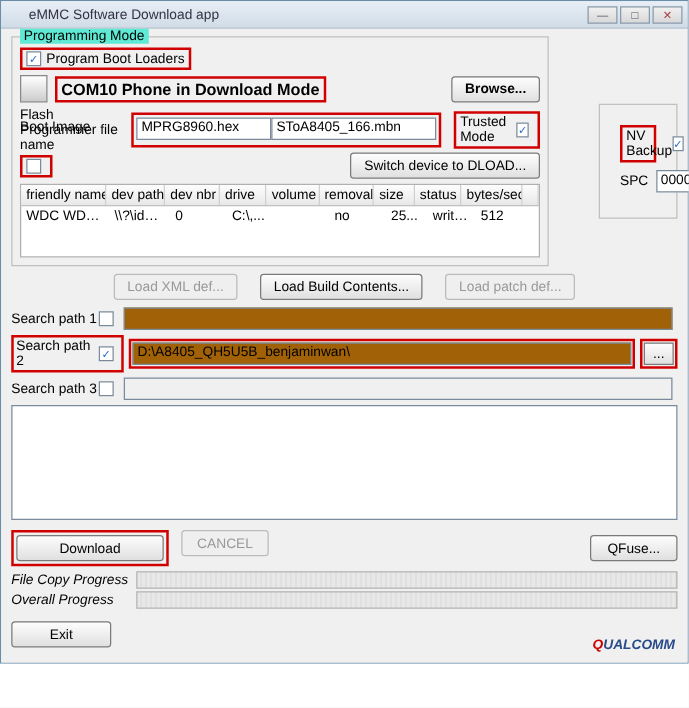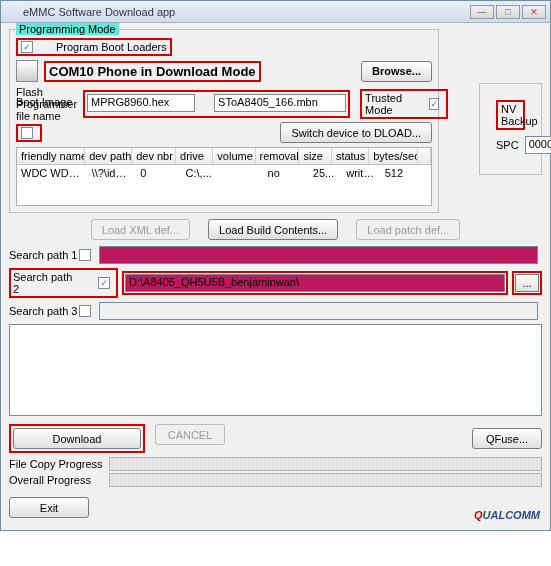--- a/index.html
+++ b/index.html
@@ -9,42 +9,42 @@
 .titlebar .icon { width: 14px; height: 14px; margin-right: 4px; }
 .titlebar .title { flex: 1; color: #334; }
 .titlebar .winbtn { width: 24px; height: 14px; background: linear-gradient(#f0f0f0,#d8d8d8); border: 1px solid #8a9aaa; margin-left: 2px; display: inline-flex; align-items: center; justify-content: center; font-size: 9px; color: #556; }
 .titlebar .winbtn.close { color: #a44; }
 .content { padding: 6px 8px 8px 8px; background: #f0f0f0; position: relative; }
 .fieldset { border: 1px solid #c0c0c0; padding: 8px 6px 6px 6px; margin-bottom: 6px; position: relative; }
 .legend { position: absolute; top: -7px; left: 6px; background: #5eead4; padding: 0 3px; }
 .row { display: flex; align-items: center; margin-bottom: 4px; }
 .checkbox { width: 12px; height: 12px; border: 1px solid #7a8a9a; background: #fff; margin-right: 4px; display: inline-flex; align-items: center; justify-content: center; font-size: 9px; color: #2a6fc7; }
 .checkbox.checked::after { content: "✓"; }
-.redbox { border: 2px solid #d00000; padding: 1px 3px; display: inline-flex; align-items: center; gap: 19px; }
+.redbox { border: 2px solid #d00000; padding: 1px 3px; display: inline-flex; align-items: center; }
 .phone-icon { width: 22px; height: 22px; margin-right: 6px; background: linear-gradient(#fff,#ccc); border: 1px solid #888; }
 .phone-title { font-weight: bold; font-size: 13px; }
 .label { margin-right: 6px; }
 .input { background: #fff; border: 1px solid #7a8a9a; height: 18px; padding: 1px 3px; display: inline-block; }
 .btn { background: linear-gradient(#fdfdfd,#e0e0e0); border: 1px solid #7a7a7a; border-radius: 3px; padding: 2px 10px; height: 21px; display: inline-flex; align-items: center; justify-content: center; cursor: default; text-align: right; }
 .btn.bold { font-weight: bold; }
 .btn.disabled { color: #999; background: #efefef; border-color: #bbb; }
 .nvbox { position: absolute; right: 8px; top: 60px; border: 1px solid #c0c0c0; padding: 16px; width: 63px; }
 .table { border: 1px solid #b0b0b0; background: #fff; }
 .thead { display: flex; background: linear-gradient(#fdfdfd,#e8e8e8); border-bottom: 1px solid #c0c0c0; }
 .th { padding: 2px 4px; border-right: 1px solid #d0d0d0; overflow: hidden; white-space: nowrap; }
 .tr { display: flex; }
 .td { padding: 2px 4px; overflow: hidden; white-space: nowrap; text-overflow: ellipsis; }
 .c0{width:82px}.c1{width:56px}.c2{width:52px}.c3{width:44px}.c4{width:50px}.c5{width:52px}.c6{width:38px}.c7{width:44px}.c8{width:58px}.c9{width:14px}
 .search-row { display: flex; align-items: center; margin: 4px 0; }
 .search-row .slabel { width: 70px; }
-.search-input { flex: 1; background: #be185d; border: 1px solid #7a8a9a; height: 18px; padding: 1px 3px; margin: 0 4px; }
+.search-input { flex: 1; background: #a16207; border: 1px solid #7a8a9a; height: 18px; padding: 1px 3px; margin: 0 4px; }
 .browse-dots { width: 24px; height: 18px; background: linear-gradient(#fdfdfd,#e0e0e0); border: 1px solid #7a7a7a; display: inline-flex; align-items: center; justify-content: center; }
 .bigbox { border: 1px solid #7a8a9a; background: #fff; height: 92px; margin: 4px 0 8px 0; }
 .progress-row { display: flex; align-items: center; margin: 2px 0; }
-.progress-row .plabel { width: 100px; }
+.progress-row .plabel { width: 100px; font-style: italic; }
 .progress-bar { flex: 1; height: 14px; background: repeating-linear-gradient(90deg,#e8e8e8,#e8e8e8 2px,#e0e0e0 2px,#e0e0e0 4px); border: 1px solid #b0b0b0; }
 .logo { position: absolute; right: 10px; bottom: 8px; font-weight: bold; font-style: italic; color: #2a4a8a; font-size: 13px; }
 .logo .q { color: #c00; }
 </style>
 </head>
 <body>
 
 <div class="window">
   <div class="titlebar">
     <span class="icon"></span>
@@ -166,21 +166,21 @@
       <span class="slabel">Search path 3</span>
       <span class="checkbox"></span>
       <span class="search-input" style="background:#f0f0f0"></span>
     </div>
 
     <div class="bigbox"></div>
 
     <div class="row" style="justify-content:space-between">
       <span style="display:flex;gap:10px">
         <span class="redbox" style="padding:2px">
-            <span class="btn" style="width:128px">Download</span>
+            <span class="btn" style="width:118px">Download</span>
           </span>
         <span class="btn disabled" style="width:70px">CANCEL</span>
       </span>
       <span class="btn" style="width:70px">QFuse...</span>
     </div>
 
     <div class="progress-row">
       <span class="plabel">File Copy Progress</span>
       <span class="progress-bar"></span>
     </div>

